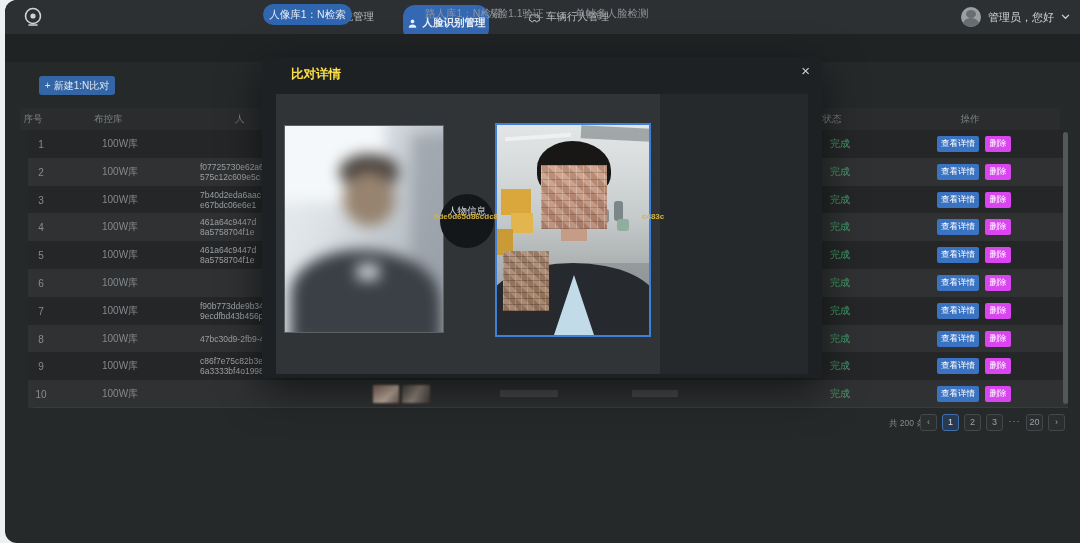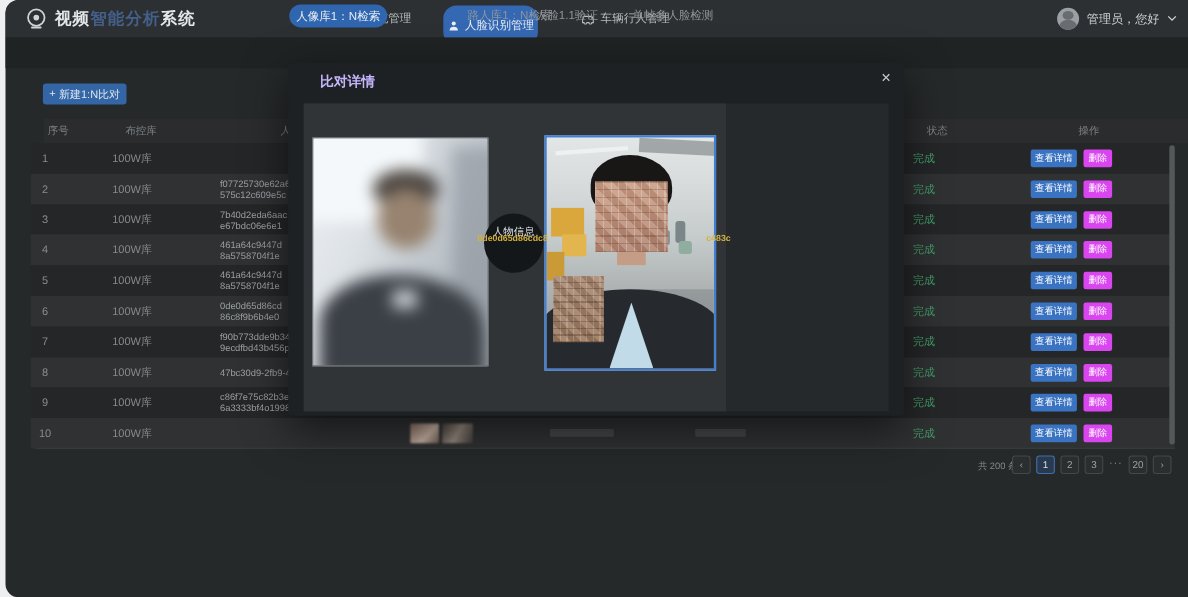--- a/index.html
+++ b/index.html
@@ -7,33 +7,33 @@
          font-family:"Liberation Sans","DejaVu Sans",sans-serif;-webkit-font-smoothing:antialiased;}
   .abs{position:absolute;}
   
   .app{position:absolute;left:5px;top:0;right:0;bottom:0;background:#26292a;border-radius:12px 0 0 12px;}
   .hdr{position:absolute;left:5px;top:0;right:0;height:34px;background:#2d3032;border-radius:12px 0 0 0;}
   .tabbar{position:absolute;left:5px;top:34px;right:0;height:28px;background:#202324;}
   
   .logo-txt{position:absolute;left:50px;top:8px;font-size:15px;font-weight:bold;color:#e4e7e9;letter-spacing:1px;}
   .logo-accent{color:#44608a;}
   .nav-item{position:absolute;top:0;height:34px;display:flex;align-items:center;gap:5px;color:#b9bec1;font-size:10.5px;cursor:pointer;}
-  .nav-pill{position:absolute;left:403px;top:5px;width:86px;height:36px;border-radius:12px;background:#3568b2;display:flex;align-items:center;justify-content:center;gap:5px;color:#e9eff8;font-size:10.5px;cursor:pointer;}
+  .nav-pill{position:absolute;left:403px;top:5px;width:86px;height:36px;border-radius:12px;background:#3568b2;display:flex;align-items:center;justify-content:center;gap:5px;color:#e9eff8;font-size:10.5px;cursor:pointer;font-weight:bold;}
   .user{position:absolute;right:10px;top:0;height:34px;display:flex;align-items:center;gap:7px;color:#cfd3d6;font-size:11px;cursor:pointer;}
   .avatar{width:20px;height:20px;border-radius:50%;background:#9aa0a4;overflow:hidden;position:relative;}
   .avatar i{position:absolute;left:5px;top:3px;width:10px;height:8px;border-radius:50%;background:#676d71;}
   .avatar b{position:absolute;left:2px;top:11px;width:16px;height:12px;border-radius:50% 50% 0 0;background:#676d71;}
   
   .tab{position:absolute;top:0;height:28px;display:flex;align-items:center;color:#8f959a;font-size:10.5px;cursor:pointer;}
   .tab-active{position:absolute;left:263px;top:4px;width:89px;height:21px;border-radius:11px;background:#2f66af;display:flex;align-items:center;justify-content:center;color:#e8eef5;font-size:10.5px;cursor:pointer;}
   
   .newbtn{position:absolute;left:39px;top:76px;width:76px;height:19px;border-radius:3px;background:#3466a6;
           display:flex;align-items:center;justify-content:center;gap:3px;color:#dfe7f2;font-size:10px;cursor:pointer;}
   
-  .thead{position:absolute;left:40px;top:108px;width:1040px;height:22px;background:#2a2c2d;}
+  .thead{position:absolute;left:20px;top:108px;width:1040px;height:22px;background:#2a2c2d;}
   .hc{position:absolute;top:0;height:22px;display:flex;align-items:center;color:#7c8185;font-size:9.5px;}
   .row{position:absolute;left:28px;width:1040px;height:28px;background:#242627;}
   .row.alt{background:#2f3132;}
   .cell{position:absolute;top:0;height:28px;display:flex;align-items:center;}
   .c-idx{left:0;width:26px;justify-content:center;color:#888d90;font-size:10px;}
   .c-lib{left:74px;color:#85898d;font-size:10px;}
   .c-fid{left:172px;width:120px;flex-direction:column;align-items:flex-start;justify-content:center;
          font-size:8.5px;line-height:10px;color:#9ba0a4;white-space:nowrap;}
   .c-st{left:790px;width:44px;justify-content:center;color:#45a26c;font-size:10px;}
   .btn{position:absolute;top:6px;height:16px;display:flex;align-items:center;justify-content:center;
@@ -46,21 +46,21 @@
   .tdivider{position:absolute;left:33px;top:407px;width:1035px;height:1px;background:#3a3d3f;}
   
   .pgtotal{position:absolute;left:889px;top:418px;font-size:8.5px;color:#85898c;}
   .pg{position:absolute;top:414px;width:17px;height:17px;line-height:15px;text-align:center;font-size:9px;color:#9aa0a3;
       background:#2b2e2f;border:1px solid #44484a;border-radius:3px;box-sizing:border-box;cursor:pointer;}
   .pg.cur{background:#2a3a4e;border-color:#3f6fae;color:#cfe0f5;}
   .pg.ell{border:none;background:transparent;letter-spacing:1px;}
   
   .modal{position:absolute;left:262px;top:57px;width:560px;height:321px;background:#1e2123;border-radius:4px;
          box-shadow:0 12px 40px rgba(0,0,0,.55);z-index:30;}
-  .m-title{position:absolute;left:14px;top:9px;font-size:12.5px;font-weight:bold;color:#c4b5fd;padding-left:15px;}
+  .m-title{position:absolute;left:14px;top:9px;font-size:12.5px;font-weight:bold;color:#fde047;padding-left:15px;}
   .m-close{position:absolute;right:12px;top:5px;font-size:15px;color:#ccd0d3;cursor:pointer;}
   .m-panel{position:absolute;left:14px;top:37px;width:384px;height:280px;background:#303437;}
   .m-right{position:absolute;left:398px;top:37px;width:148px;height:280px;background:#26292b;}
   .m-h{position:absolute;text-align:center;font-size:14px;color:#d7dbde;}
   .img-box{position:absolute;overflow:hidden;z-index:1;}
   .img-search{left:22px;top:68px;width:158px;height:206px;border:1px solid #5c6165;background:#c9ced3;}
   .img-result{left:233px;top:66px;width:152px;height:210px;border:2px solid #3f7fd6;background:#c4c9c9;}
   .badge{position:absolute;left:178px;top:137px;width:54px;height:54px;border-radius:50%;background:#141719;z-index:2;
          display:flex;justify-content:center;}
   .badge span{margin-top:11px;font-size:9.5px;color:#dfe3e6;}
@@ -112,23 +112,20 @@
   <div class="app"></div>
 
   <div class="hdr"></div>
   <div class="abs" style="left:22px;top:6px;">
     <svg width="22" height="22" viewBox="0 0 22 22">
       <circle cx="11" cy="10" r="7.5" fill="none" stroke="#cfd3d6" stroke-width="1.6"></circle>
       <circle cx="11" cy="10" r="2.6" fill="#cfd3d6"></circle>
       <path d="M7 19h8" stroke="#cfd3d6" stroke-width="1.6" stroke-linecap="round"></path>
     </svg>
   </div>
-  <div class="logo-txt">
-    <span>视频</span><span class="logo-accent">智能分析</span><span>系统</span>
-  </div>
 
   <div class="nav-item" style="left:315px;">
     <span>
       <svg width="12" height="12" viewBox="0 0 16 16">
         <circle cx="8" cy="8" r="3" fill="none" stroke="#b9bec1" stroke-width="1.4"></circle>
         <path d="M8 1v2.2M8 12.8V15M1 8h2.2M12.8 8H15M3 3l1.6 1.6M11.4 11.4L13 13M13 3l-1.6 1.6M4.6 11.4L3 13" stroke="#b9bec1" stroke-width="1.3"></path>
       </svg>
     </span>
     <span>系统管理</span>
   </div>
@@ -243,24 +240,20 @@
         <span>461a64c9447d</span>
         <span>8a5758704f1e</span>
       </span>
     <span class="cell c-st">完成</span>
     <div class="btn b-view">查看详情</div>
     <div class="btn b-del">删除</div>
   </div>
   <div class="row alt" style="top:269px;">
     <span class="cell c-idx">6</span>
     <span class="cell c-lib">100W库</span>
-    <span class="cell c-fid">
-        <span>0de0d65d86cd</span>
-        <span>86c8f9b6b4e0</span>
-      </span>
     <span class="cell c-st">完成</span>
     <div class="btn b-view">查看详情</div>
     <div class="btn b-del">删除</div>
   </div>
   <div class="row" style="top:297px;">
     <span class="cell c-idx">7</span>
     <span class="cell c-lib">100W库</span>
     <span class="cell c-fid">
         <span>f90b773dde9b34</span>
         <span>9ecdfbd43b456p</span>

